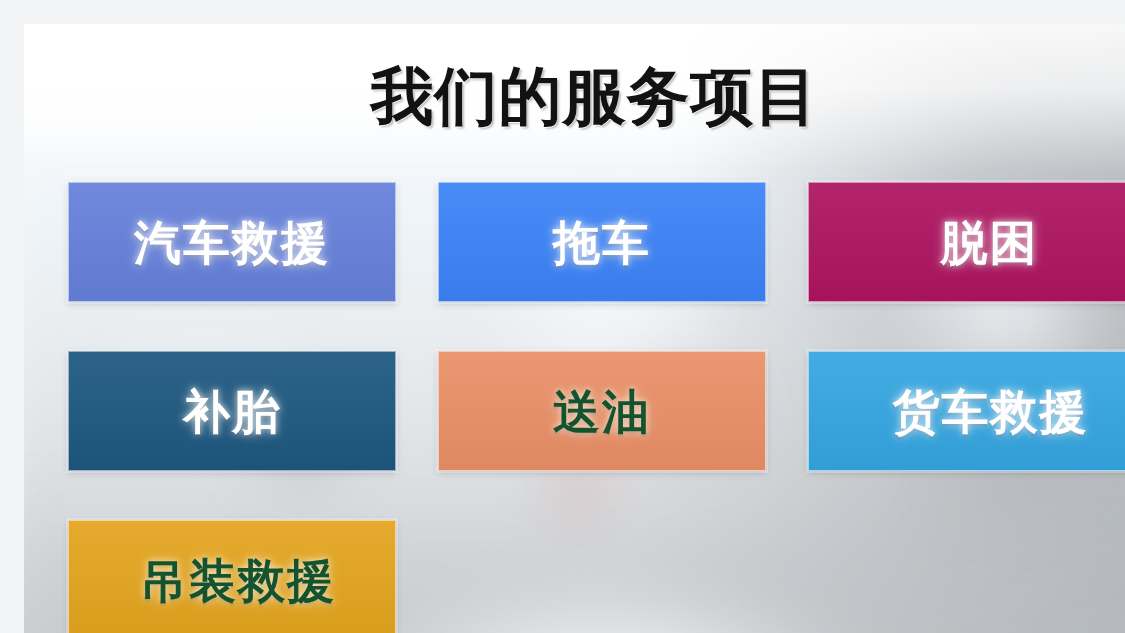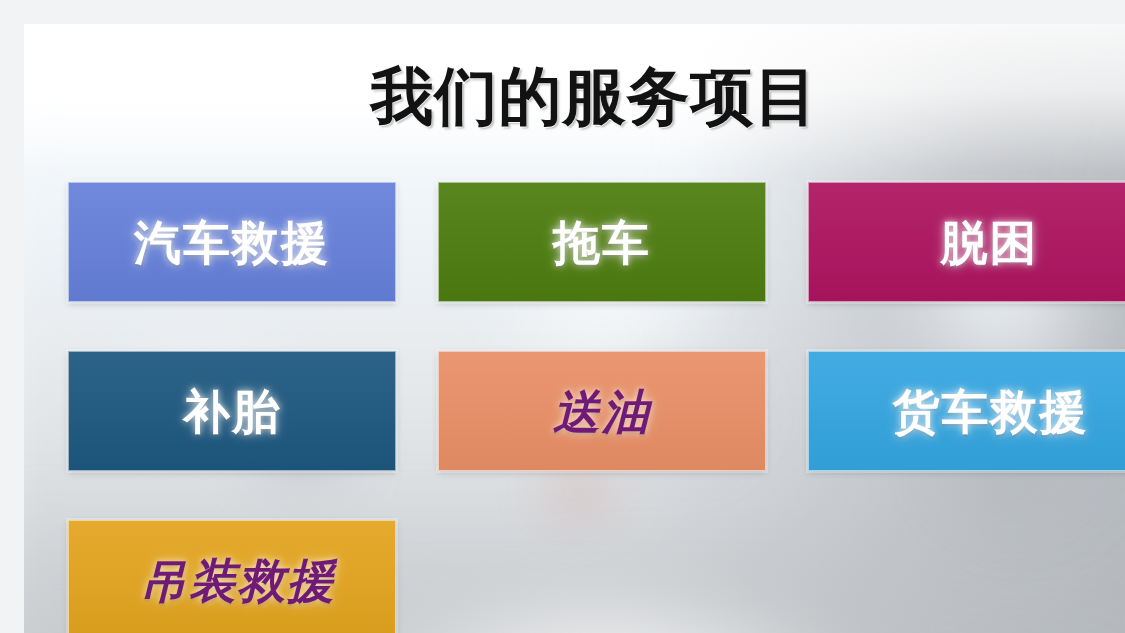--- a/index.html
+++ b/index.html
@@ -159,26 +159,25 @@
     color: #ffffff;
     line-height: 1;
     white-space: nowrap;
     text-shadow:
       0 0 6px rgba(255,255,255,0.75),
       0 0 14px rgba(255,255,255,0.40),
       0 2px 3px rgba(0,0,0,0.28);
   }
 
   .tile-label.warm {
-    color: #701a75;
+    color: #14532d;
     text-shadow:
       0 0 6px rgba(255,252,240,0.75),
       0 0 14px rgba(255,250,235,0.40),
       0 2px 3px rgba(0,0,0,0.22);
-    font-style: italic;
   }
 </style>
 </head>
 <body>
 
 <div id="poster">
 
   <div class="bg-layer bg-base"></div>
   <div class="bg-layer bg-road"></div>
   <div class="bg-layer bg-vehicle-left"></div>
@@ -187,21 +186,21 @@
   <div class="bg-layer bg-sky-tint"></div>
 
   <div class="title-bar">
     <h1 class="page-title">我们的服务项目</h1>
   </div>
 
   <div class="tile-grid">
       <div class="tile" style="background: rgb(101, 128, 218);">
         <span class="tile-label">汽车救援</span>
       </div>
-      <div class="tile" style="background: #4d7c0f;">
+      <div class="tile" style="background: #3b82f6;">
         <span class="tile-label">拖车</span>
       </div>
       <div class="tile" style="background: rgb(173, 20, 96); padding-left: 35px;">
         <span class="tile-label">脱困</span>
       </div>
       <div class="tile" style="background: rgb(29, 87, 127);">
         <span class="tile-label">补胎</span>
       </div>
       <div class="tile" style="background: rgb(233, 143, 102);">
         <span class="tile-label warm">送油</span>

